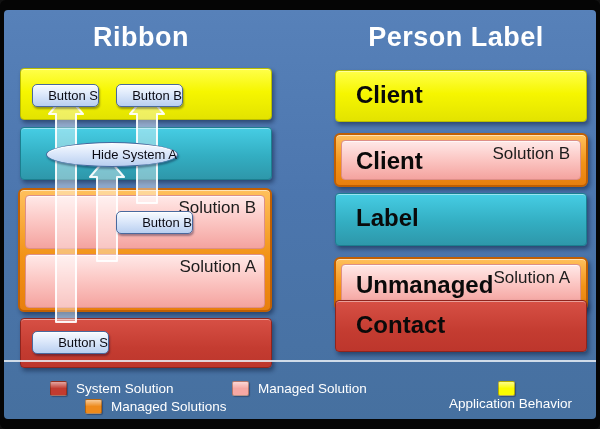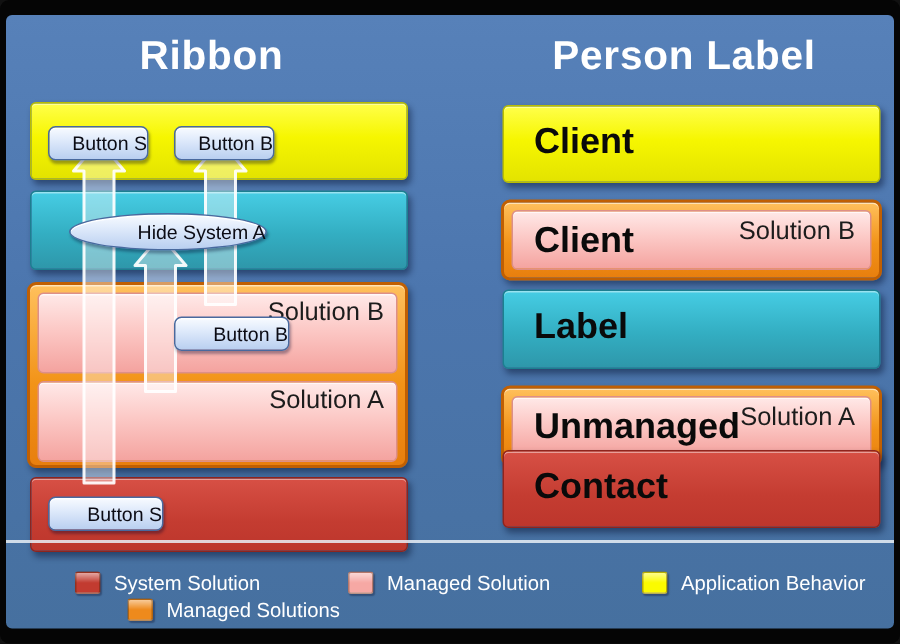--- a/index.html
+++ b/index.html
@@ -77,21 +77,21 @@
   
   .divider{position:absolute;left:0px;top:350px;width:592px;height:2px;background:#e9eef6;opacity:.85;}
   .legend-item{position:absolute;display:flex;align-items:center;z-index:4;}
   .swatch{
     width:15px;height:13px;border-radius:2px;flex:0 0 auto;
     border:1px solid rgba(60,30,0,.35);
     background-image:linear-gradient(180deg,rgba(255,255,255,.55) 0%,rgba(255,255,255,0) 50%);
     box-shadow:1px 1px 1px rgba(0,0,30,.3);
   }
   .legend-label{color:#ffffff;font-size:13.5px;margin-left:9px;white-space:nowrap;}
-  #lg0{left:46px;top:371px;}  #lg1{left:228px;top:371px;}  #lg2{left:424px;top:371px;}
+  #lg0{left:46px;top:371px;}  #lg1{left:228px;top:371px;}  #lg2{left:436px;top:371px;flex-direction:column;}
   #lg3{left:33px;top:389px;padding-left:48px;}  #lg4{left:228px;top:389px;}
 </style>
 </head>
 <body>
 
 <div class="stage">
   <div class="canvas">
 
     <div class="col-title" id="t-left">Ribbon</div>
     <div class="col-title" id="t-right">Person Label</div>

